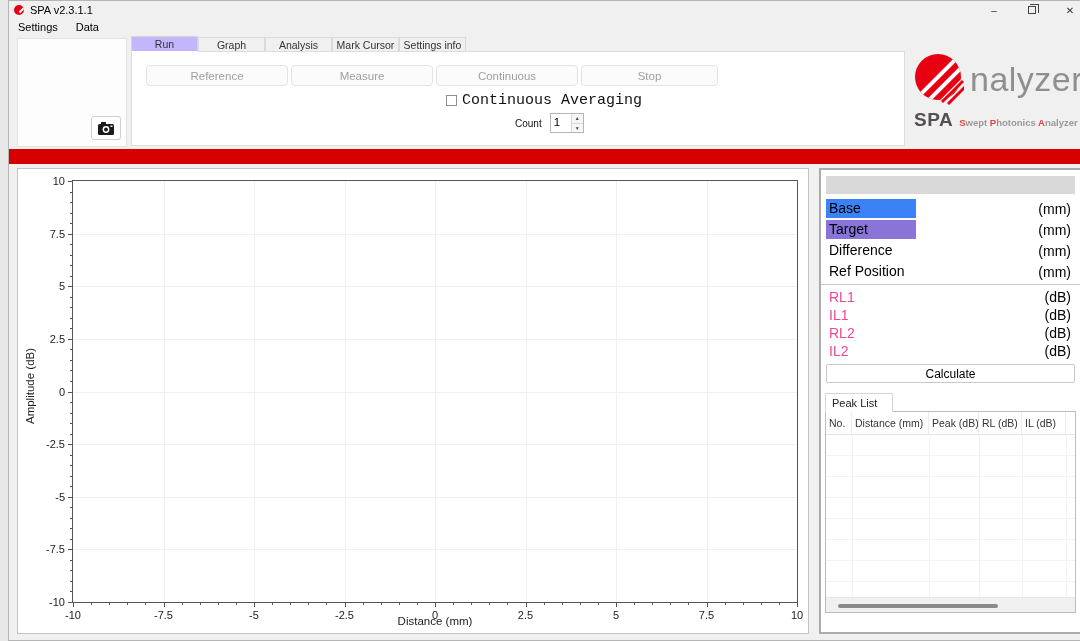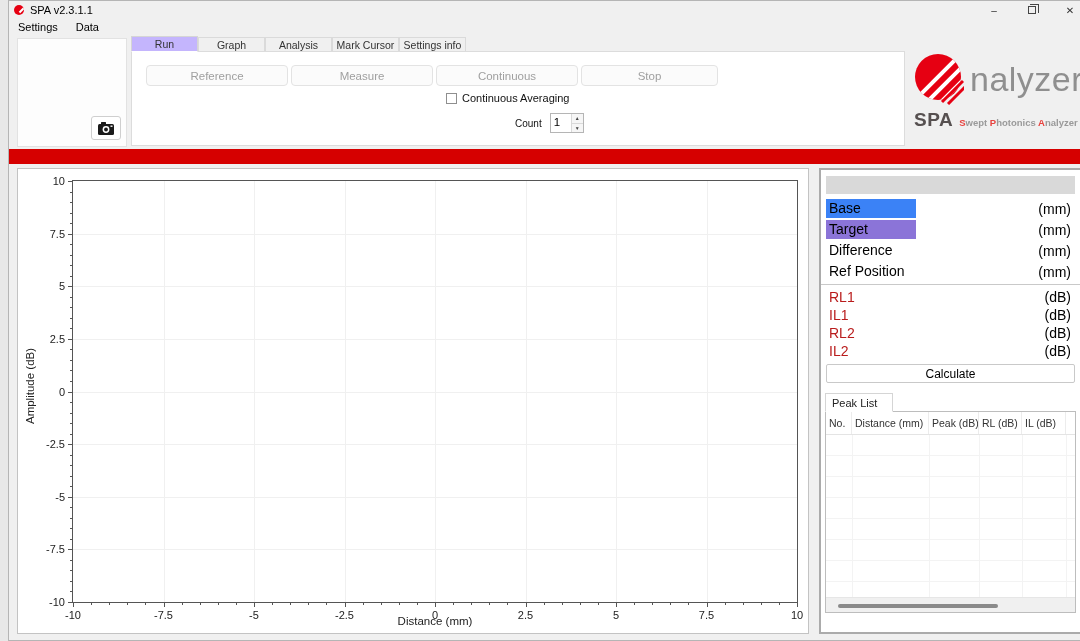--- a/index.html
+++ b/index.html
@@ -26,21 +26,21 @@
   .update-graph-btn { position:absolute; left:7px; top:8px; width:96px; height:40px; background:#fafafa; border:1px solid #e3e3e3; border-radius:4px; color:#9a9a9a; font-size:12px; display:flex; align-items:center; justify-content:center; }
   .camera-btn { position:absolute; right:5px; bottom:6px; width:30px; height:24px; background:#fff; border:1px solid #cfcfcf; border-radius:3px; display:flex; align-items:center; justify-content:center; }
   
   .tabstrip { position:absolute; left:122px; top:35px; height:16px; display:flex; }
   .tab { width:67px; height:15px; margin-top:1px; background:#f0f0f0; border:1px solid #dadada; border-bottom:none; font-size:10.5px; color:#333; display:flex; align-items:center; justify-content:center; }
   .tab.active { height:16px; margin-top:0; background:#c4b5fd; border:1px solid #d5d5d5; border-bottom:1px solid #fff; position:relative; z-index:2; }
   .tab-page { position:absolute; left:122px; top:50px; width:774px; height:95px; background:#fff; border:1px solid #dcdcdc; }
   .run-btn { position:absolute; top:13px; height:21px; background:#fbfbfb; border:1px solid #e3e3e3; border-radius:4px; color:#9f9f9f; font-size:11.5px; display:flex; align-items:center; justify-content:center; }
   .chk-row { position:absolute; left:314px; top:40px; display:flex; align-items:center; }
   .checkbox { width:11px; height:11px; border:1px solid #8f8f8f; background:#fff; margin-right:5px; }
-  .chk-label { font-size:11px; color:#111; }
+  .chk-label { font-size:15px; color:#111;font-family:Liberation Mono, monospace; }
   .count-row { position:absolute; left:383px; top:61px; display:flex; align-items:center; }
   .count-label { font-size:10px; color:#111; margin-right:8px; }
   .spinner { width:34px; height:20px; border:1px solid #b5b5b5; background:#fff; position:relative; }
   .spinner-value { position:absolute; left:3px; top:2px; font-size:11.5px; color:#000; }
   .spin-btns { position:absolute; right:0; top:0; width:12px; height:100%; border-left:1px solid #d9d9d9; display:flex; flex-direction:column; }
   .spin-btn { flex:1; font-size:5px; color:#444; display:flex; align-items:center; justify-content:center; background:#f6f6f6; }
   .spin-btn + .spin-btn { border-top:1px solid #d9d9d9; }
   
   .logo-block { position:absolute; left:905px; top:52px; width:170px; }
   .logo-top { display:flex; align-items:center; }
@@ -65,21 +65,21 @@
   
   .right-panel { position:absolute; left:810px; top:167px; width:263px; height:466px; background:#fff; border:2px solid #ababab; }
   .results-header-bar { position:absolute; left:5px; top:6px; width:249px; height:18px; background:#d9d9d9; }
   .pos-rows { position:absolute; left:5px; top:28px; width:249px; }
   .pos-row { height:21px; display:flex; align-items:center; }
   .pos-label { font-size:14px; color:#000; padding:0 4px 0 3px; line-height:19px; }
   .pos-unit { margin-left:auto; font-size:14px; color:#000; padding-right:4px; }
   .panel-divider { position:absolute; left:0; top:114px; width:259px; border-top:1px solid #c9c9c9; }
   .meas-rows { position:absolute; left:5px; top:118px; width:249px; }
   .meas-row { height:18px; display:flex; align-items:center; }
-  .meas-label { font-size:14px; color:#b91c1c; padding-left:3px; }
+  .meas-label { font-size:14px; color:#ec4899; padding-left:3px; }
   .meas-unit { margin-left:auto; font-size:14px; color:#000; padding-right:4px; }
   .calculate-btn { position:absolute; left:5px; top:194px; width:249px; height:19px; background:#fff; border:1px solid #c9c9c9; border-radius:2px; font-size:12px; color:#000; display:flex; align-items:center; justify-content:center; }
   .list-tabs { position:absolute; left:4px; top:223px; display:flex;flex-direction:column; }
   .list-tab { height:17px; padding:0 6px; font-size:11px; color:#222; display:flex; align-items:center; background:#f2f2f2; border:1px solid #d5d5d5; border-bottom:none; margin-top:2px; }
   .list-tab.active { background:#fff; margin-top:0; height:19px; border-bottom:1px solid #fff; position:relative; z-index:2; }
   .peak-table { position:absolute; left:4px; top:241px; width:251px; height:202px; border:1px solid #bdbdbd; background:#fff; overflow:hidden; }
   .peak-header { display:flex; height:23px; border-bottom:1px solid #e4e4e4; align-items:center; }
   .peak-col { font-size:10.5px; color:#333; padding-left:3px; height:100%; display:flex; align-items:center; border-right:1px solid #ececec; white-space:nowrap; overflow:hidden; }
   .peak-body { position:relative; height:162px;
     background:repeating-linear-gradient(to bottom, #fff 0px, #fff 20px, #f3f3f3 20px, #f3f3f3 21px); }

